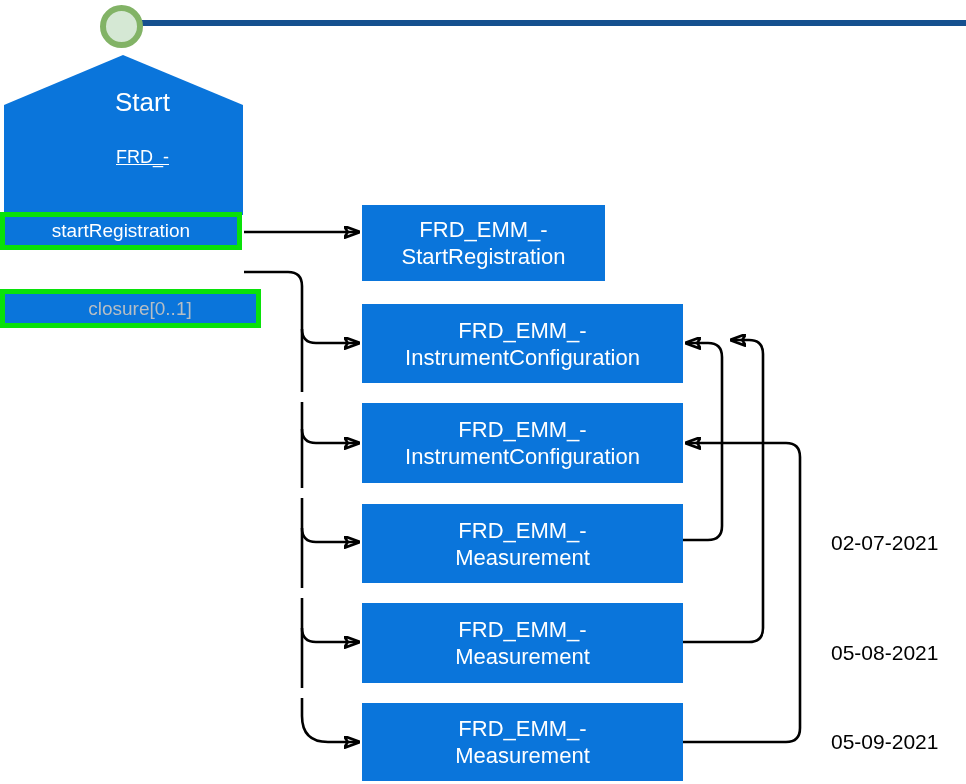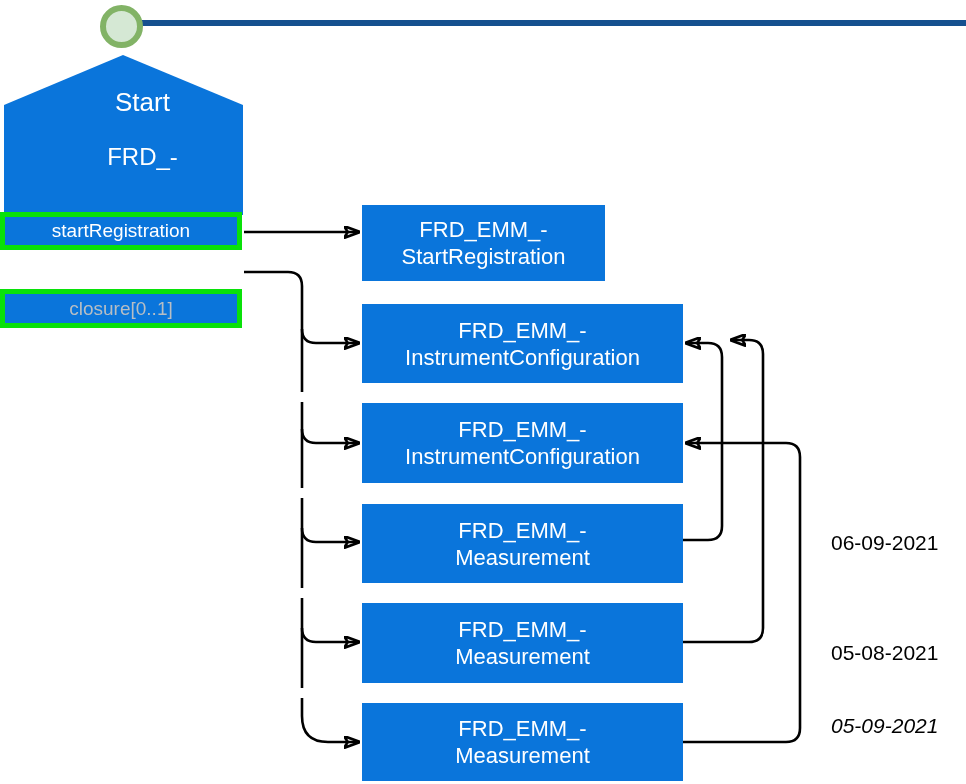--- a/index.html
+++ b/index.html
@@ -25,29 +25,29 @@
     border:6px solid var(--circle-stroke);border-radius:50%;
     background:var(--circle-fill);
   }
   .pentagon{
     position:absolute;left:4px;top:55px;width:277px;height:160px;
     background:var(--node-blue);
     clip-path:polygon(119px 0,239px 50px,239px 160px,0 160px,0 50px);
     color:#fff;text-align:center;
   }
   .start-title{position:absolute;top:32px;left:0;width:100%;font-size:26px;}
-  .start-name{position:absolute;top:88px;left:0;width:100%;font-size:24px;line-height:28px;}
+  .start-name{position:absolute;top:88px;left:0;width:100%;font-size:18px;line-height:28px;text-decoration:underline;}
   .op-row{
     position:absolute;left:0;width:232px;
     border:5px solid var(--highlight-green);
     background:var(--node-blue);
     display:flex;align-items:center;justify-content:center;
     color:#fff;font-size:19px;
   }
-  .op-row.muted{color:var(--muted-text);}
+  .op-row.muted{color:var(--muted-text);padding-left:19px;}
   .node{
     position:absolute;background:var(--node-blue);color:#fff;
     display:flex;flex-direction:column;align-items:center;justify-content:center;
     font-size:22px;line-height:27px;text-align:center;
   }
   .date-label{
     position:absolute;left:831px;width:130px;color:#000;font-size:21px;white-space:nowrap;
   }
   svg.wires{position:absolute;left:0;top:0;width:966px;height:784px;pointer-events:none;}
   svg.wires path{stroke:var(--connector);stroke-width:2.6;fill:none;}
@@ -110,17 +110,17 @@
   </div>
   <div class="node" style="left:362px;top:603px;width:321px;height:80px;">
     <span>FRD_EMM_-</span>
     <span>Measurement</span>
   </div>
   <div class="node" style="left:362px;top:703px;width:321px;height:78px;">
     <span>FRD_EMM_-</span>
     <span>Measurement</span>
   </div>
 
-  <div class="date-label" style="top:531px;">06-09-2021</div>
+  <div class="date-label" style="top:531px;">02-07-2021</div>
   <div class="date-label" style="top:629px;margin-top:12px;">05-08-2021</div>
-  <div class="date-label" style="top:714px;font-style:italic;">05-09-2021</div>
+  <div class="date-label" style="top:730px;">05-09-2021</div>
 
 </div>
 
 </body></html>

